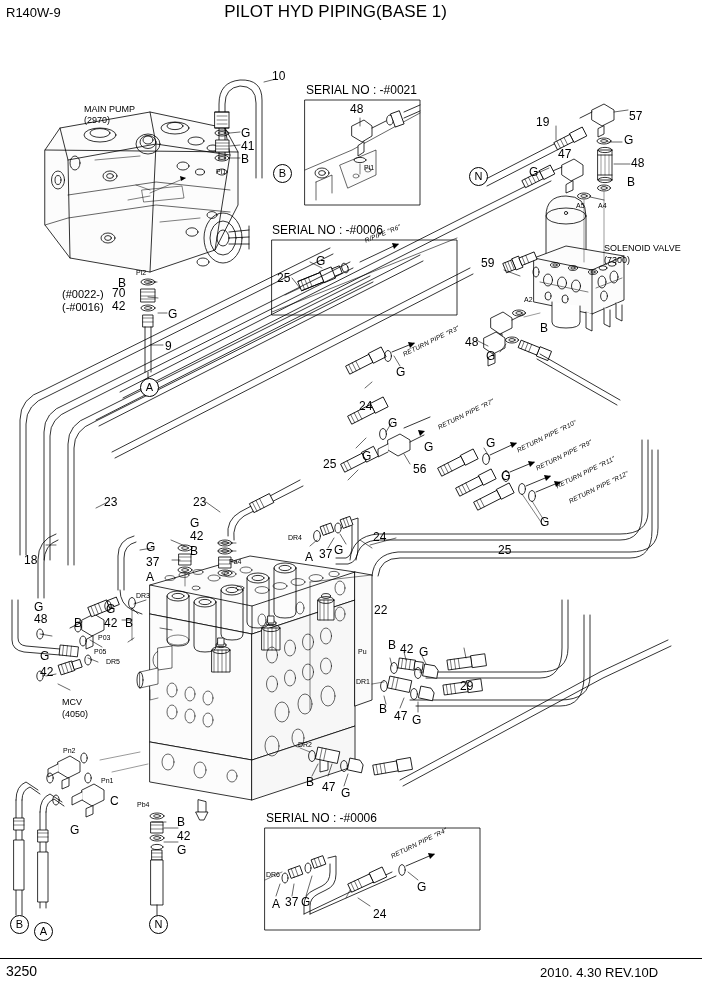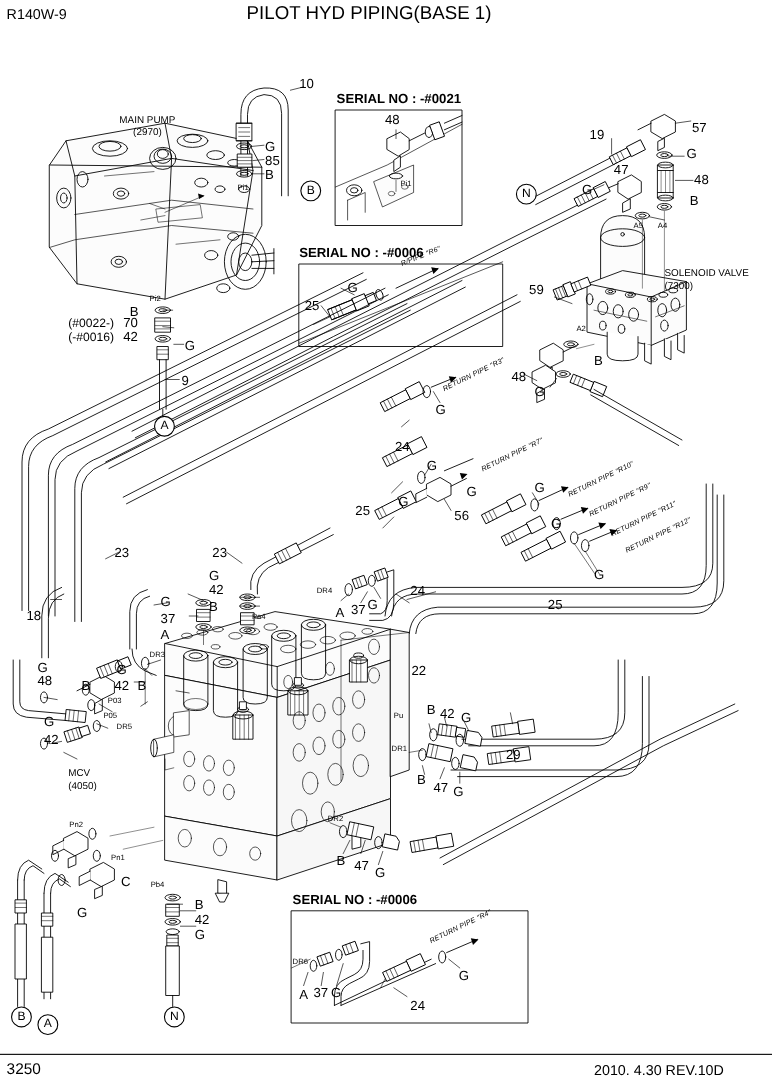--- a/index.html
+++ b/index.html
@@ -7,22 +7,22 @@
   #sheet{position:relative;width:702px;height:992px;overflow:hidden;background:#fff;}
   .t{position:absolute;white-space:nowrap;line-height:1;}
   .model{font-size:13px;left:6px;top:6px;}
   .title{font-size:17px;left:0;top:3px;width:671px;text-align:center;}
   .footL{font-size:14px;left:6px;top:964px;}
   .footR{font-size:13px;left:540px;top:966px;}
   .hr{position:absolute;left:0;top:958px;width:702px;height:1px;background:#000;}
   .lbl{font-size:12px;}
   .lbl-sm{font-size:11px;}
   .port{font-size:7px;}
-  .serial{font-size:12px;font-weight:bold;}
-  .cap{font-size:9px;text-align:center;}
+  .serial{font-size:12px;}
+  .cap{font-size:9px;}
   .rp{font-size:6.5px;letter-spacing:.2px;font-style:italic;font-family:"Liberation Sans",sans-serif;}
   .circ{position:absolute;border:1.2px solid #000;border-radius:50%;width:17px;height:17px;
         font-size:11px;text-align:center;line-height:16px;background:#fff;}
   svg{position:absolute;left:0;top:0;overflow:visible;}
 </style>
 </head>
 <body>
 
 <div id="sheet">
 
@@ -757,21 +757,21 @@
       </g>
 
     </g>
   </svg>
 
   <div class="t cap" style="left:84px;top:105px;width:100px;">MAIN PUMP</div>
   <div class="t cap" style="left:84px;top:116px;width:100px;">(2970)</div>
 
   <div class="t lbl" style="left:272px;top:70px;">10</div>
   <div class="t lbl" style="left:241px;top:127px;">G</div>
-  <div class="t lbl" style="left:241px;top:140px;">85</div>
+  <div class="t lbl" style="left:241px;top:140px;">41</div>
   <div class="t lbl" style="left:241px;top:153px;">B</div>
   <div class="t port" style="left:216px;top:168px;">Pi1</div>
   <div class="t port" style="left:136px;top:269px;">Pi2</div>
   <div class="t lbl" style="left:118px;top:277px;">B</div>
   <div class="t lbl" style="left:168px;top:308px;">G</div>
   <div class="t lbl" style="left:165px;top:340px;">9</div>
 
   <div class="t lbl-sm" style="left:62px;top:289px;">(#0022-)</div>
   <div class="t lbl" style="left:112px;top:287px;">70</div>
   <div class="t lbl-sm" style="left:62px;top:302px;">(-#0016)</div>

